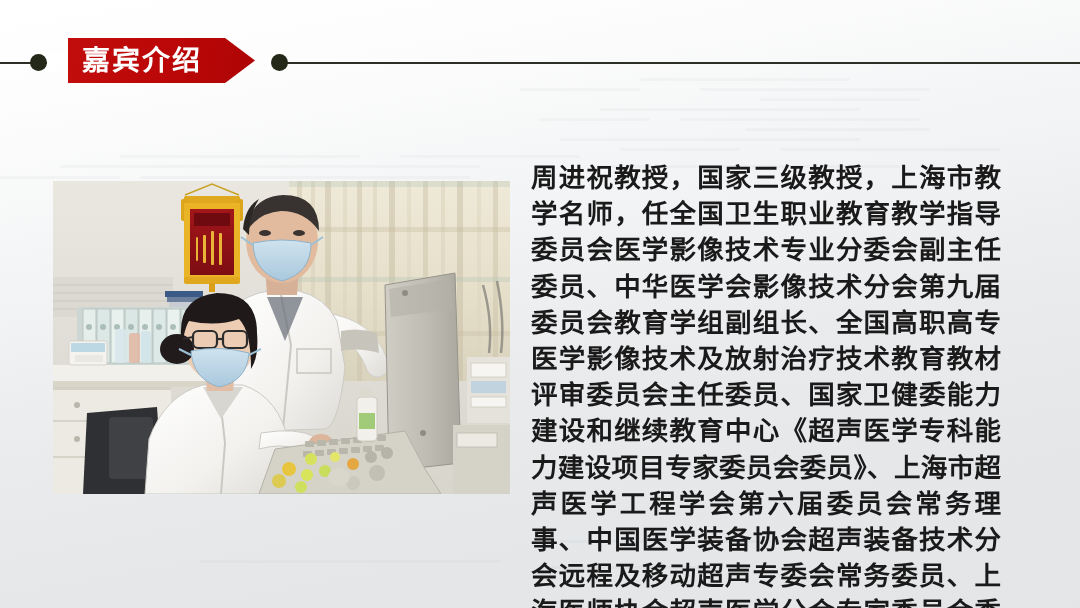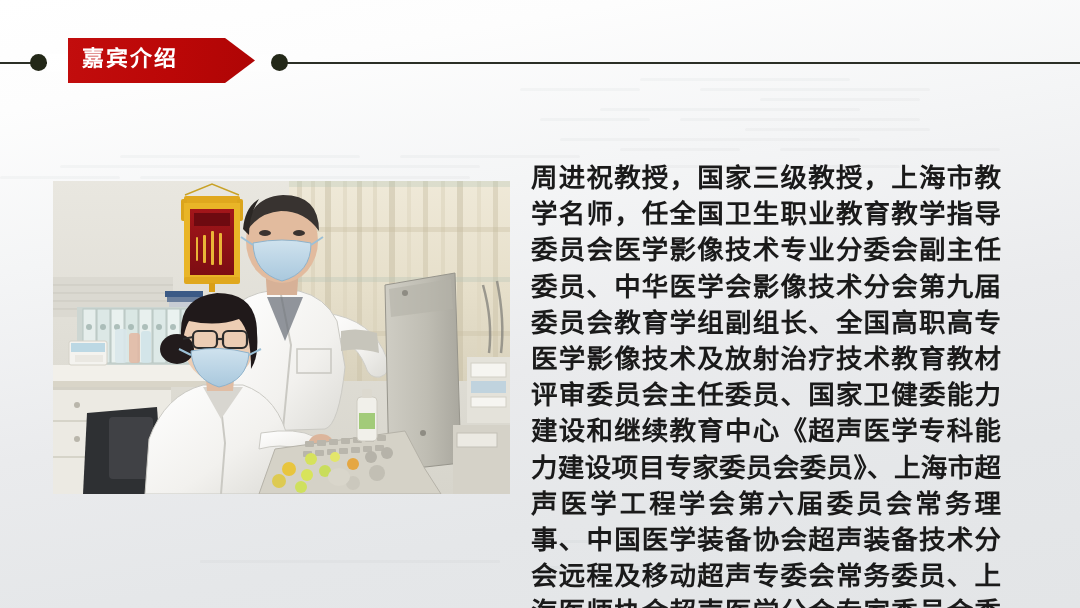--- a/index.html
+++ b/index.html
@@ -84,26 +84,26 @@
     background: linear-gradient(100deg,#c20d0d 0%,#bb0707 55%,#ae0505 100%);
     -webkit-clip-path: polygon(0 0, 84% 0, 100% 50%, 84% 100%, 0 100%);
     clip-path: polygon(0 0, 84% 0, 100% 50%, 84% 100%, 0 100%);
     display: flex;
     align-items: center;
     box-sizing: border-box;
     padding-left: 14px;
   }
   .banner-title {
     color: #ffffff;
-    font-size: 22px;
+    font-size: 28px;
     font-weight: 700;
     letter-spacing: 2px;
     line-height: 1;
     white-space: nowrap;
-    font-family: Liberation Mono, monospace;
+    font-family: Liberation Sans, sans-serif;
   }
 
   
   .photo-frame {
     position: absolute;
     left: 53px;
     top: 181px;
     width: 457px;
     height: 313px;
     overflow: hidden;

